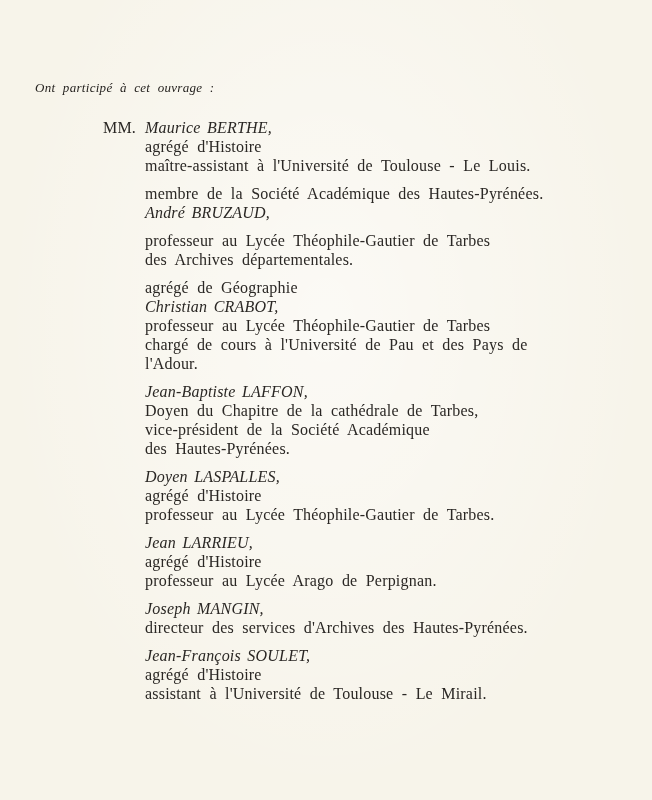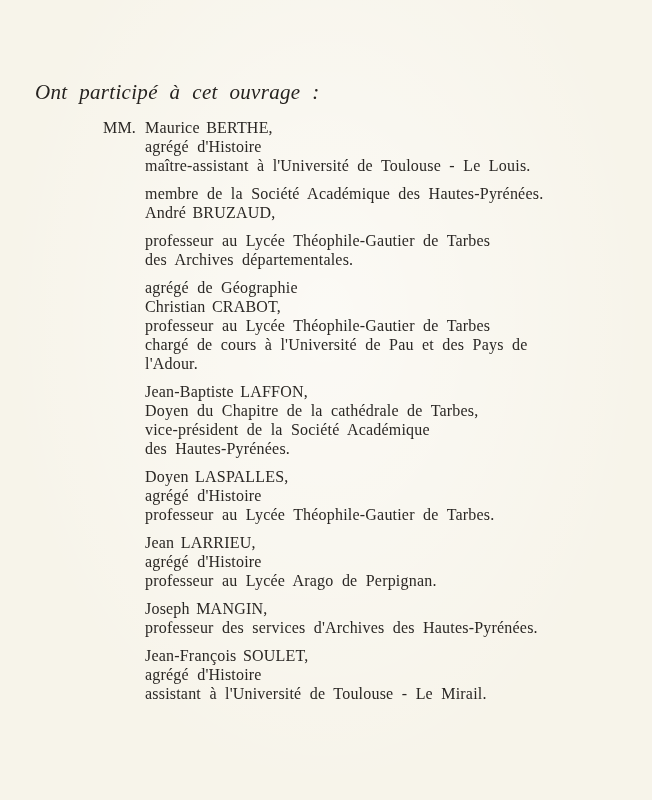--- a/index.html
+++ b/index.html
@@ -20,21 +20,21 @@
     background:
       radial-gradient(ellipse at 50% 40%, rgba(255,255,255,0.55) 0%, rgba(255,255,255,0) 70%),
       #f7f4ea;
     color: #2a2724;
   }
   .heading {
     position: absolute;
     left: 35px;
     top: 80px;
     font-style: italic;
-    font-size: 21px;
+    font-size: 13px;
     letter-spacing: 0.3px;
     word-spacing: 0.30em;
     color: #262320;
   }
   .list {
     position: absolute;
     left: 145px;
     top: 118px;
     width: 478px;
   }
@@ -51,20 +51,21 @@
     word-spacing: normal;
     letter-spacing: 0.2px;
   }
   .entry .line {
     letter-spacing: 0.2px;
     word-spacing: 0.26em;
     white-space: nowrap;
   }
   .entry .line.name {
     word-spacing: 0.14em;
+    font-style: italic;
   }
 </style>
 </head>
 <body>
 
 <div class="page">
   <div class="heading">Ont participé à cet ouvrage :</div>
 
   <div class="list">
     <div class="entry">
@@ -113,21 +114,21 @@
     <div class="entry">
 
       <div class="line name">Jean LARRIEU,</div>
     <div class="line detail">agrégé d'Histoire</div>
         <div class="line detail">professeur au Lycée Arago de Perpignan.</div>
       </div>
 
     <div class="entry">
 
       <div class="line name">Joseph MANGIN,</div>
-    <div class="line detail">professeur des services d'Archives des Hautes-Pyrénées.</div>
+    <div class="line detail">directeur des services d'Archives des Hautes-Pyrénées.</div>
       </div>
 
     <div class="entry">
 
       <div class="line name">Jean-François SOULET,</div>
     <div class="line detail">agrégé d'Histoire</div>
         <div class="line detail">assistant à l'Université de Toulouse - Le Mirail.</div>
       </div>
   </div>
 

